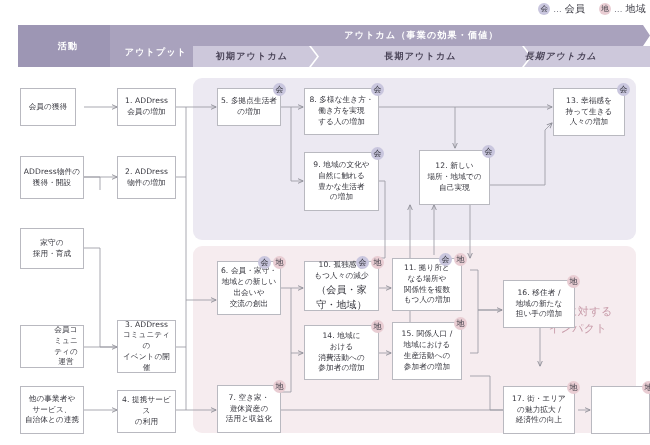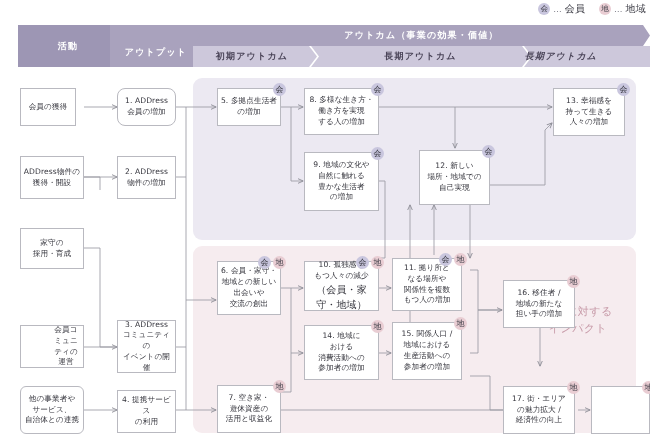--- a/index.html
+++ b/index.html
@@ -207,25 +207,25 @@
     </div>
 
   <div class="node" style="left:20px;top:228px;width:64px;height:41px;">
     <div class="txt">家守の<br>採用・育成</div>
     </div>
 
   <div class="node" style="left:20px;top:325px;width:64px;height:43px;padding-left:28px;">
     <div class="txt">会員コミュニ<br>ティの運営</div>
     </div>
 
-  <div class="node" style="left:20px;top:386px;width:64px;height:48px;border-radius:6px;">
+  <div class="node" style="left:20px;top:386px;width:64px;height:48px;">
     <div class="txt">他の事業者や<br>サービス、<br>自治体との連携</div>
     </div>
 
-  <div class="node" style="left:117px;top:88px;width:59px;height:38px;border-radius:8px;">
+  <div class="node" style="left:117px;top:88px;width:59px;height:38px;">
     <div class="txt">1. ADDress<br>会員の増加</div>
     </div>
 
   <div class="node" style="left:117px;top:156px;width:59px;height:43px;">
     <div class="txt">2. ADDress<br>物件の増加</div>
     </div>
 
   <div class="node" style="left:117px;top:320px;width:59px;height:53px;">
     <div class="txt">3. ADDress<br>コミュニティの<br>イベントの開催</div>
     </div>

